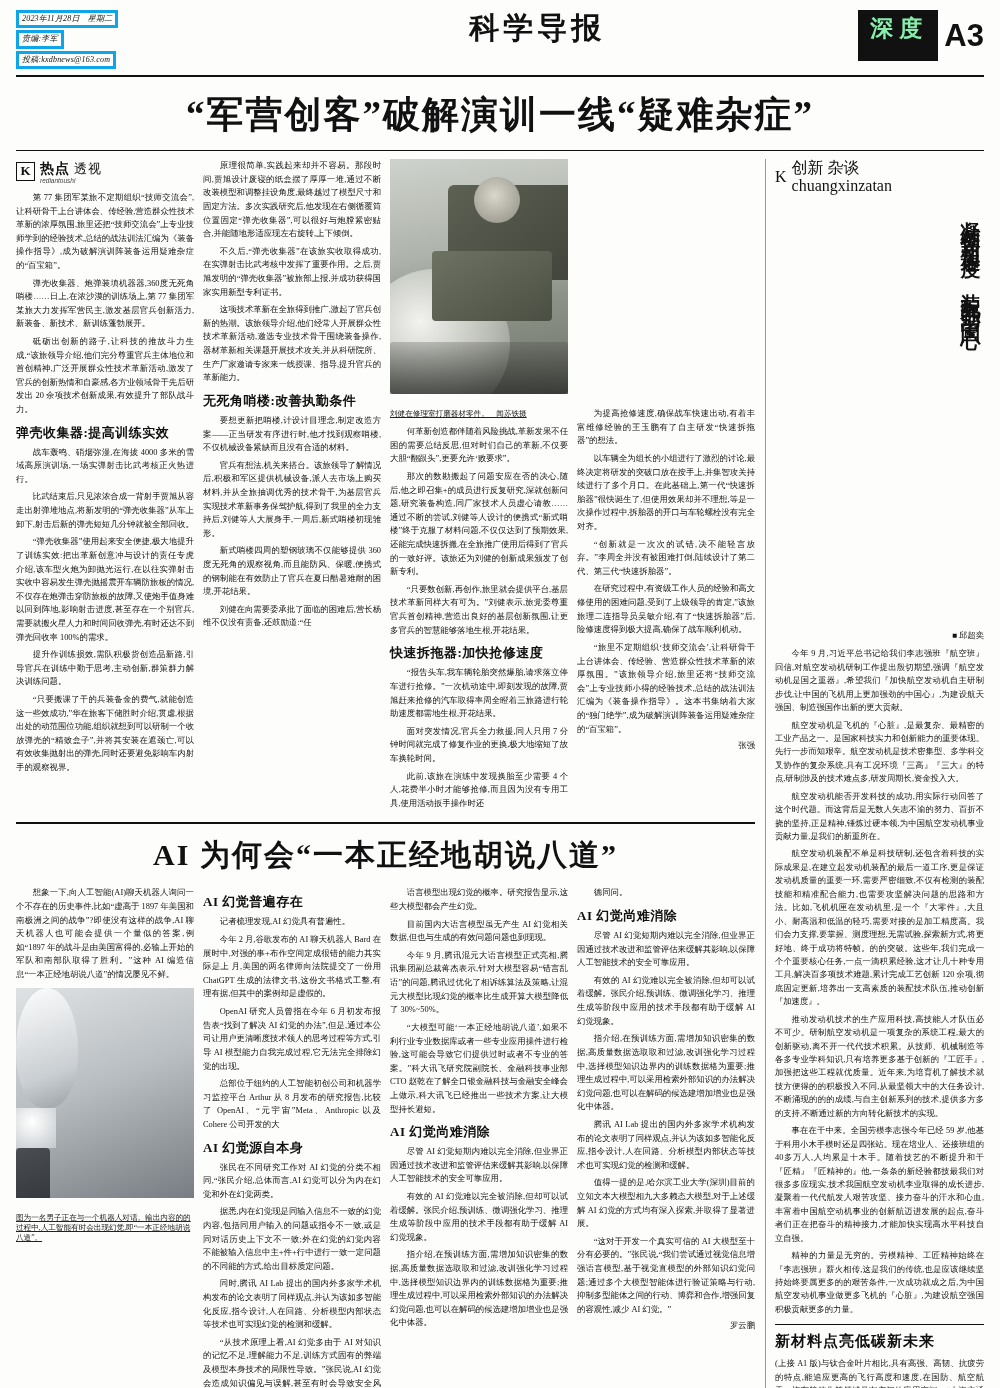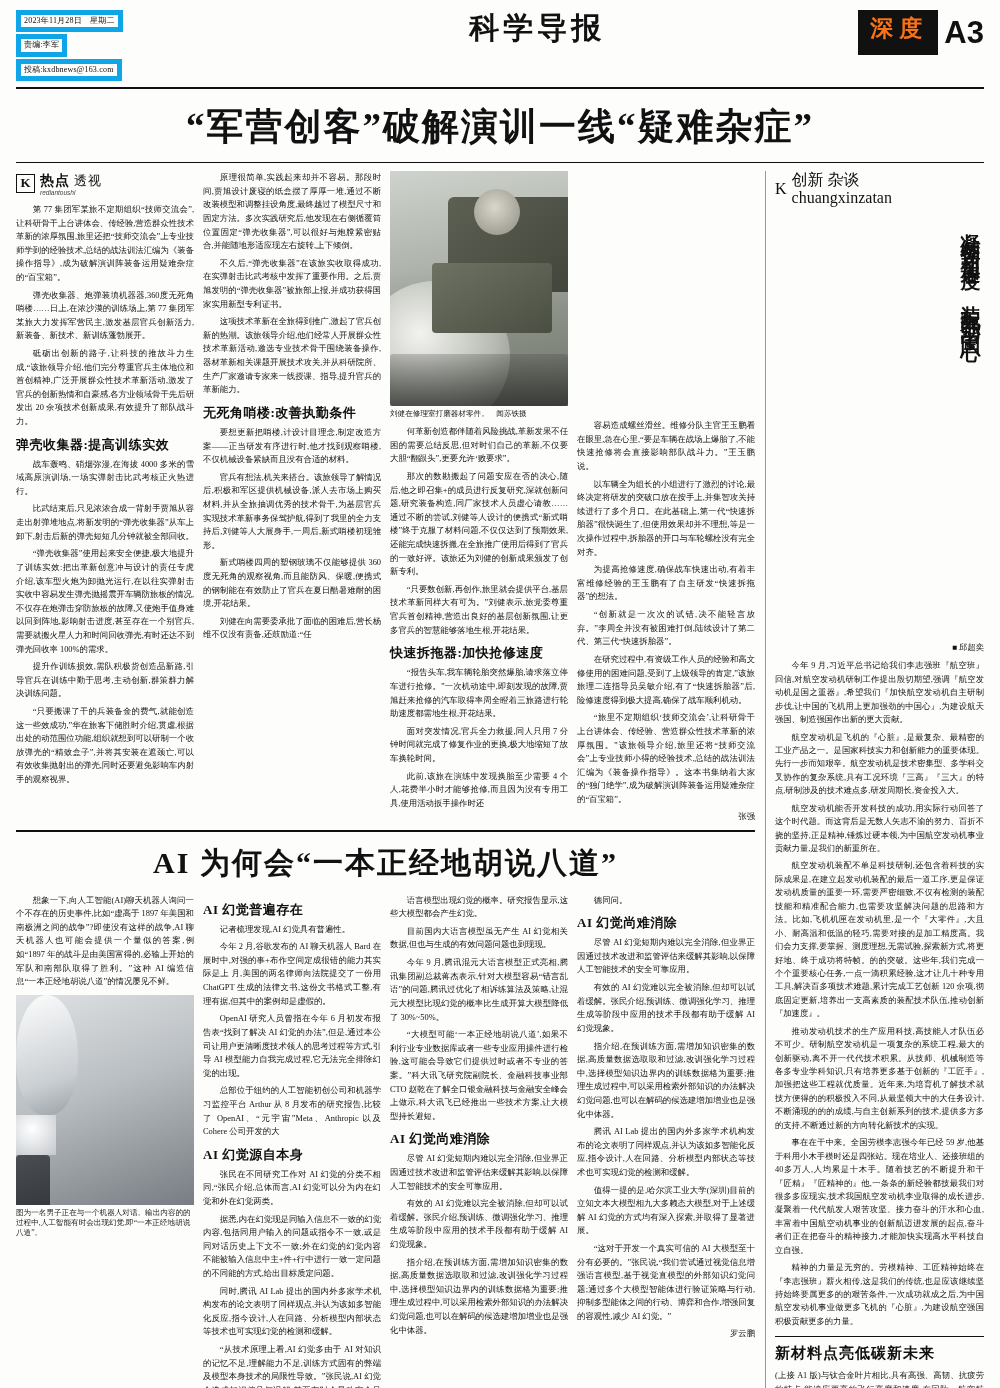--- a/index.html
+++ b/index.html
@@ -8,25 +8,25 @@
     background:#fdfdfb;
     font-family:"Liberation Serif","DejaVu Serif",serif;
     color:#111;
     -webkit-font-smoothing:antialiased;
   }
   .page{position:relative;width:1000px;height:1388px;box-sizing:border-box;padding:8px 16px 10px 16px;}
 
   
   .masthead{display:flex;align-items:flex-start;justify-content:space-between;border-bottom:2px solid #111;padding-bottom:4px;}
   .mh-left{font-size:8px;line-height:1.55;letter-spacing:.2px;padding-top:2px;width:200px;}
-  .mh-left div{border:5px solid #0ea5e9;display:inline-block;padding:0 3px;margin-bottom:2px;white-space:nowrap;}
+  .mh-left div{border:3px solid #0ea5e9;display:inline-block;padding:0 3px;margin-bottom:2px;white-space:nowrap;font-style:italic;}
   .mh-center{flex:1;text-align:center;}
   .mh-title{font-family:"Liberation Serif",serif;font-weight:bold;font-size:30px;letter-spacing:4px;color:#111;}
   .mh-right{display:flex;align-items:center;gap:6px;padding-top:2px;}
-  .mh-tag{background:#111;color:#f97316;font-weight:bold;font-size:23px;letter-spacing:6px;padding:3px 10px 11px 12px;}
+  .mh-tag{background:#111;color:#86efac;font-weight:bold;font-size:23px;letter-spacing:6px;padding:3px 10px 17px 12px;}
   .mh-page{font-family:"Liberation Sans",sans-serif;font-weight:bold;font-size:31px;letter-spacing:0;}
 
   
   .headline{
     text-align:center;font-weight:bold;font-size:37px;letter-spacing:2px;
     padding:13px 0 10px 0;border-bottom:1px solid #111;
   }
 
   
   .body-wrap{display:flex;gap:10px;padding-top:8px;}
@@ -51,21 +51,21 @@
 
   h3.sub{font-size:13px;font-weight:bold;margin:7px 0 4px 0;text-indent:0;letter-spacing:.5px;}
 
   
   .photo-block{width:100%;}
   .photo{
     width:100%;height:235px;position:relative;overflow:hidden;
     background:linear-gradient(170deg,#cfd3cd 0%,#aeb3ab 38%,#8e938a 62%,#6f746b 100%);
   }
   .photo .blob{position:absolute;border-radius:50%;}
-  .cap{font-size:7.6px;margin-top:3px;text-indent:0;color:#222;}
+  .cap{font-size:7.6px;margin-top:15px;text-indent:0;color:#222;text-decoration:underline;}
 
   
   .feature2{border-top:2px solid #111;margin-top:8px;padding-top:9px;}
   .headline2{font-weight:bold;font-size:30px;letter-spacing:2px;text-align:center;padding:2px 0 10px 0;}
 
   .photo2{
     width:100%;height:210px;margin-top:6px;position:relative;overflow:hidden;
     background:linear-gradient(160deg,#dfe2e4 0%,#b9bec2 45%,#9aa0a4 70%,#777d82 100%);
   }
   .sig{text-align:right;font-size:8.4px;margin-top:4px;}
@@ -157,23 +157,22 @@
           <p>那次的数勘搬起了问题安应在否的决心,随后,他之即召集+的成员进行反复研究,深就创新问题,研究装备构造,同厂家技术人员虚心请教……通过不断的尝试,刘健等人设计的便携式“新式哨楼”终于克服了材料问题,不仅仅达到了预期效果,还能完成快速拆搬,在全旅推广使用后得到了官兵的一致好评。该旅还为刘健的创新成果颁发了创新专利。</p>
           <p>“只要数创新,再创作,旅里就会提供平台,基层技术革新同样大有可为。”刘健表示,旅党委尊重官兵首创精神,营造出良好的基层创新氛围,让更多官兵的智慧能够落地生根,开花结果。</p>
           <h3 class="sub">快速拆拖器:加快抢修速度</h3>
           <p>“报告头车,我车辆轮胎突然爆胎,请求落立停车进行抢修。”一次机动途中,即刻发现的故障,贾旭赶来抢修的汽车取得率周全瞪着三旅路进行轮助速度都需地生根,开花结果。</p>
           <p>面对突发情况,官兵全力救援,同人只用 7 分钟时间就完成了修复作业的更换,极大地缩短了故车换轮时间。</p>
           <p>此前,该旅在演练中发现换胎至少需要 4 个人,花费半小时才能够抢修,而且因为没有专用工具,使用活动扳手操作时还</p>
         </div>
 
         <div class="col">
           <div style="height:248px;"></div>
-          <p>容易造成螺丝滑丝。维修分队主官王玉鹏看在眼里,急在心里,“要是车辆在战场上爆胎了,不能快速抢修将会直接影响部队战斗力。”王玉鹏说。</p>
+          <p>为提高抢修速度,确保战车快速出动,有着丰富维修经验的王玉鹏有了自主研发“快速拆拖器”的想法。</p>
           <p>以车辆全为组长的小组进行了激烈的讨论,最终决定将研发的突破口放在按手上,并集智攻关持续进行了多个月口。在此基础上,第一代“快速拆胎器”很快诞生了,但使用效果却并不理想,等是一次操作过程中,拆胎器的开口与车轮螺栓没有完全对齐。</p>
-          <p>为提高抢修速度,确保战车快速出动,有着丰富维修经验的王玉鹏有了自主研发“快速拆拖器”的想法。</p>
           <p>“创新就是一次次的试错,决不能轻言放弃。”李周全并没有被困难打倒,陆续设计了第二代、第三代“快速拆胎器”。</p>
           <p>在研究过程中,有资级工作人员的经验和高文修使用的困难问题,受到了上级领导的肯定,”该旅旅理二连指导员吴敏介绍,有了“快速拆胎器”后,险修速度得到极大提高,确保了战车顺利机动。</p>
           <p>“旅里不定期组织‘技师交流会’,让科研骨干上台讲体会、传经验、营造群众性技术革新的浓厚氛围。”该旅领导介绍,旅里还将“技师交流会”上专业技师小得的经验技术,总结的战法训法汇编为《装备操作指导》。这本书集纳着大家的“独门绝学”,成为破解演训阵装备运用疑难杂症的“百宝箱”。</p>
           <div class="sig">张强</div>
         </div>
       </div>
 
       <div class="feature2">
         <div class="headline2">AI 为何会“一本正经地胡说八道”</div>
         <div class="cols">

